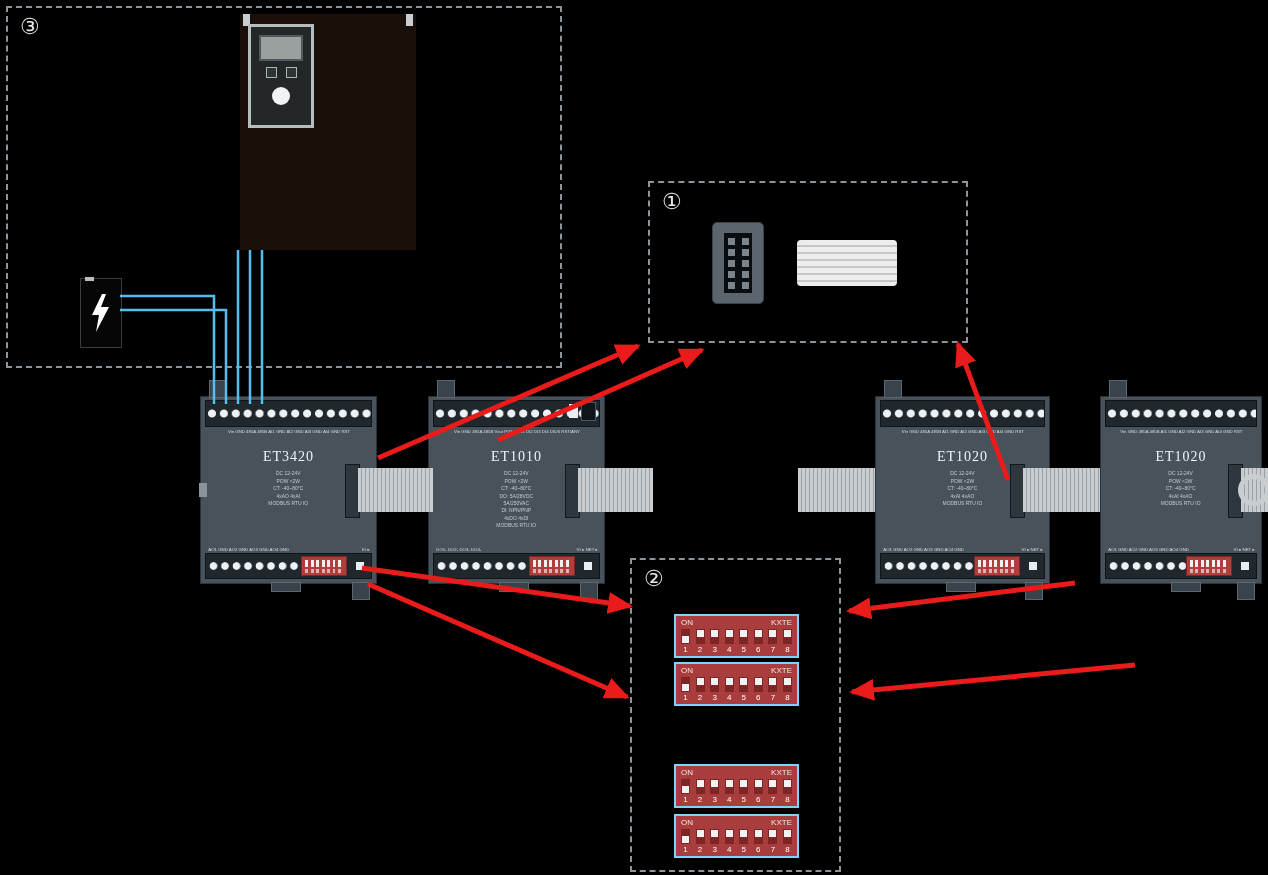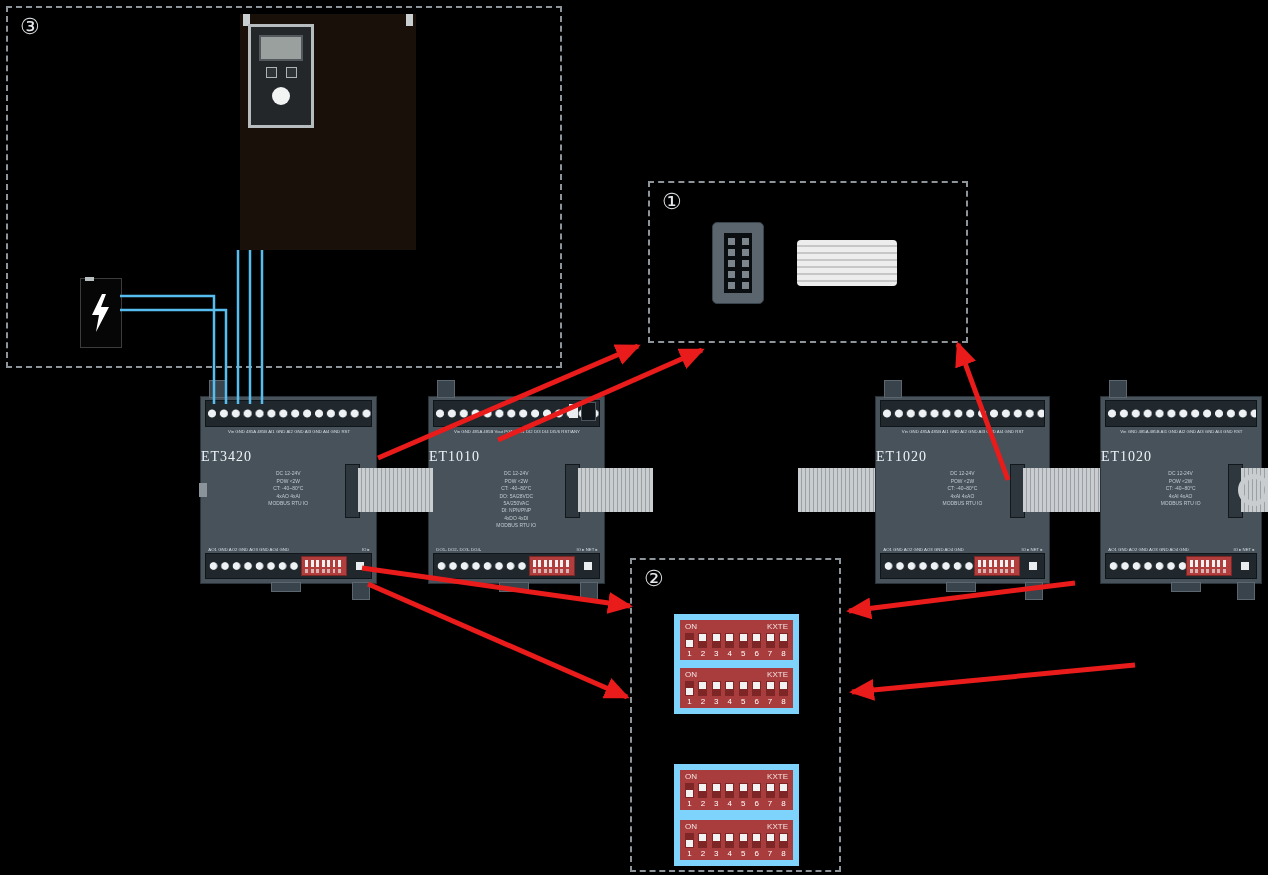--- a/index.html
+++ b/index.html
@@ -44,21 +44,21 @@
   .tab-bot-a{position:absolute;left:70px;bottom:-9px;width:28px;height:8px;background:#39434b;border:1px solid #5c666e;}
   .tab-bot-b{position:absolute;right:6px;bottom:-17px;width:16px;height:16px;background:#39434b;border:1px solid #5c666e;}
   .tstrip{position:absolute;left:4px;right:4px;top:3px;height:25px;background-color:#20282e;border:1px solid #10151a;
     background-image:radial-gradient(circle at 6px 12.5px,#eef2f4 3.6px,rgba(0,0,0,0) 4.4px);
     background-size:11.9px 25px;background-repeat:repeat-x;}
   .lblrow{position:absolute;left:0;right:0;height:10px;}
   .lblrow.top{top:30px;}
   .lblrow.bot{bottom:28px;}
   .tiny{font-size:9px;color:#d8dfe4;white-space:nowrap;transform:scale(0.48);transform-origin:50% 50%;width:208%;margin-left:-54%;text-align:center;}
   .tiny.split{display:flex;justify-content:space-between;padding:0 14px;box-sizing:border-box;text-align:left;}
-  .mname{position:absolute;top:52px;left:0;right:0;font-family:"Liberation Serif",serif;font-size:14px;letter-spacing:1px;color:#eef3f6;}
+  .mname{position:absolute;top:52px;left:0;right:0;text-align:center;font-family:"Liberation Serif",serif;font-size:14px;letter-spacing:1px;color:#eef3f6;}
   .specwrap{position:absolute;top:73px;left:0;right:0;}
   .tinyspec{font-size:9px;line-height:1.5;color:#c2cbd1;white-space:pre-line;transform:scale(0.55);transform-origin:50% 0;width:182%;margin-left:-41%;text-align:center;}
   .bstrip{position:absolute;left:4px;right:4px;bottom:4px;height:24px;background-color:#20282e;border:1px solid #10151a;}
   .bcircles{position:absolute;left:2px;top:2px;bottom:2px;width:96px;
     background-image:radial-gradient(circle at 5.5px 10px,#eef2f4 3.4px,rgba(0,0,0,0) 4.2px);
     background-size:11.5px 20px;background-repeat:repeat-x;}
   .minidip{position:absolute;right:24px;top:2px;width:46px;height:20px;background:#b23d3d;border:1px solid #7d2626;box-sizing:border-box;}
   .minidip .ticks{margin:3px 3px 0;height:7px;background-image:repeating-linear-gradient(90deg,#f0f0f0 0 3px,rgba(0,0,0,0) 3px 5.5px);}
   .minidip .t2{margin-top:2px;height:4px;opacity:.65;}
   .endport{position:absolute;right:7px;top:8px;width:8px;height:8px;background:#e9edef;}
@@ -66,21 +66,21 @@
   .usbport{position:absolute;right:26px;top:7px;width:9px;height:14px;background:#e9edef;z-index:3;}
   .dbgport{position:absolute;right:8px;top:5px;width:13px;height:17px;background:#10151a;border:1px solid #4a555e;z-index:3;}
 
   
   .rib{position:absolute;z-index:4;}
   .rib .plug{position:absolute;left:0;top:0;width:13px;height:52px;background:#2e373d;border:1px solid #12181c;}
   .rib .flex{position:absolute;top:4px;height:44px;background-color:#c9cdd0;background-image:repeating-linear-gradient(90deg,rgba(0,0,0,0) 0 3px,#9aa0a4 3px 4px);}
   .rib-curl{position:absolute;left:1238px;top:474px;width:22px;height:22px;border:5px solid #c9cdd0;border-radius:50%;z-index:5;background:transparent;}
 
   
-  .dip{position:absolute;left:42px;width:125px;background:#a93c3c;border:6px solid #7dd3fc;box-sizing:border-box;padding:3px 5px 2px;z-index:2;}
+  .dip{position:absolute;left:42px;width:125px;background:#a93c3c;border:2px solid #7dd3fc;box-sizing:border-box;padding:3px 5px 2px;z-index:2;}
   .b1{top:54px;} .b2{top:102px;} .b3{top:204px;} .b4{top:254px;}
   .dip .hdr{display:flex;justify-content:space-between;font-size:8px;line-height:1;color:#f3e4e4;}
   .dip .slots{display:flex;justify-content:space-between;margin-top:2px;height:15px;}
   .dip .slot{position:relative;width:9px;height:15px;background:#7e2626;}
   .dip .cap{position:absolute;left:1px;width:7px;height:7px;background:#f2f2f2;}
   .dip .cap.up{top:1px;} .dip .cap.down{bottom:1px;}
   .dip .nums{display:flex;justify-content:space-between;margin-top:2px;font-size:8px;color:#fff;line-height:1;}
   .dip .nums span{width:9px;text-align:center;}
 
   

